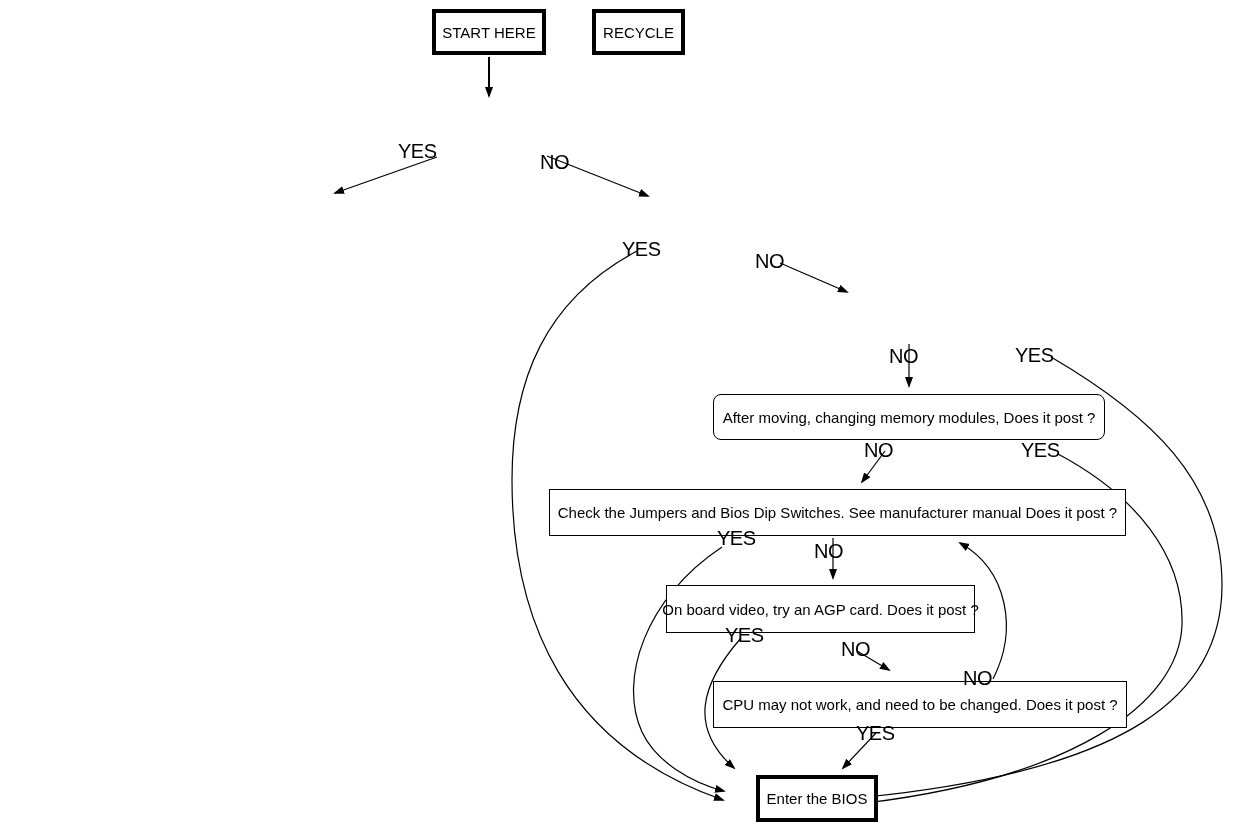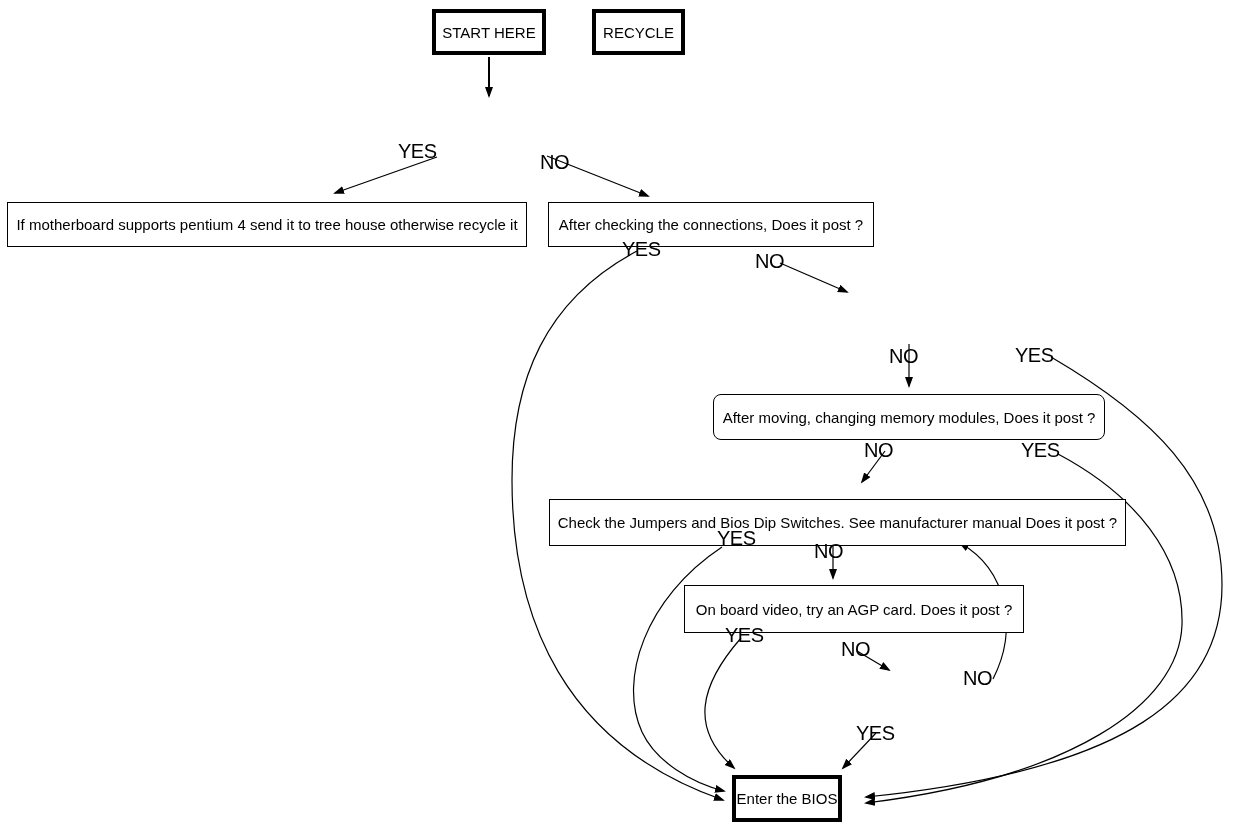--- a/index.html
+++ b/index.html
@@ -64,43 +64,40 @@
 
   <div class="node bold" style="left:432px;top:9px;width:114px;height:46px;">
     <span>START HERE</span>
   </div>
 
   <div class="node bold" style="left:592px;top:9px;width:93px;height:46px;">
     <span>RECYCLE</span>
   </div>
 
 
-  <div class="node" style="left:7px;top:202px;width:520px;height:45px;">
-    <span>If motherboard supports pentium 4 send it to tree house otherwise recycle it</span>
-  </div>
 
-  <div class="node" style="left:548px;top:202px;width:326px;height:45px;">
-    <span>After checking the connections, Does it post ?</span>
-  </div>
 
 
   <div class="node" style="left:713px;top:394px;width:392px;height:46px;border-radius:8px;">
     <span>After moving, changing memory modules, Does it post ?</span>
   </div>
 
-  <div class="node" style="left:549px;top:489px;width:577px;height:47px;margin-top:10px;">
+  <div class="node" style="left:549px;top:489px;width:577px;height:47px;">
     <span>Check the Jumpers and Bios Dip Switches. See manufacturer manual Does it post ?</span>
   </div>
 
-  <div class="node" style="left:684px;top:585px;width:340px;height:48px;">
+  <div class="node" style="left:666px;top:585px;width:309px;height:48px;">
     <span>On board video, try an AGP card. Does it post ?</span>
   </div>
 
+  <div class="node" style="left:713px;top:681px;width:414px;height:47px;">
+    <span>CPU may not work, and need to be changed. Does it post ?</span>
+  </div>
 
-  <div class="node bold" style="left:732px;top:775px;width:110px;height:47px;">
+  <div class="node bold" style="left:756px;top:775px;width:122px;height:47px;">
     <span>Enter the BIOS</span>
   </div>
 
   <span class="edge-label" style="left:398px;top:141px;">YES</span>
   <span class="edge-label" style="left:540px;top:152px;">NO</span>
   <span class="edge-label" style="left:622px;top:239px;">YES</span>
   <span class="edge-label" style="left:755px;top:251px;">NO</span>
   <span class="edge-label" style="left:889px;top:346px;">NO</span>
   <span class="edge-label" style="left:1015px;top:345px;">YES</span>
   <span class="edge-label" style="left:864px;top:440px;">NO</span>

